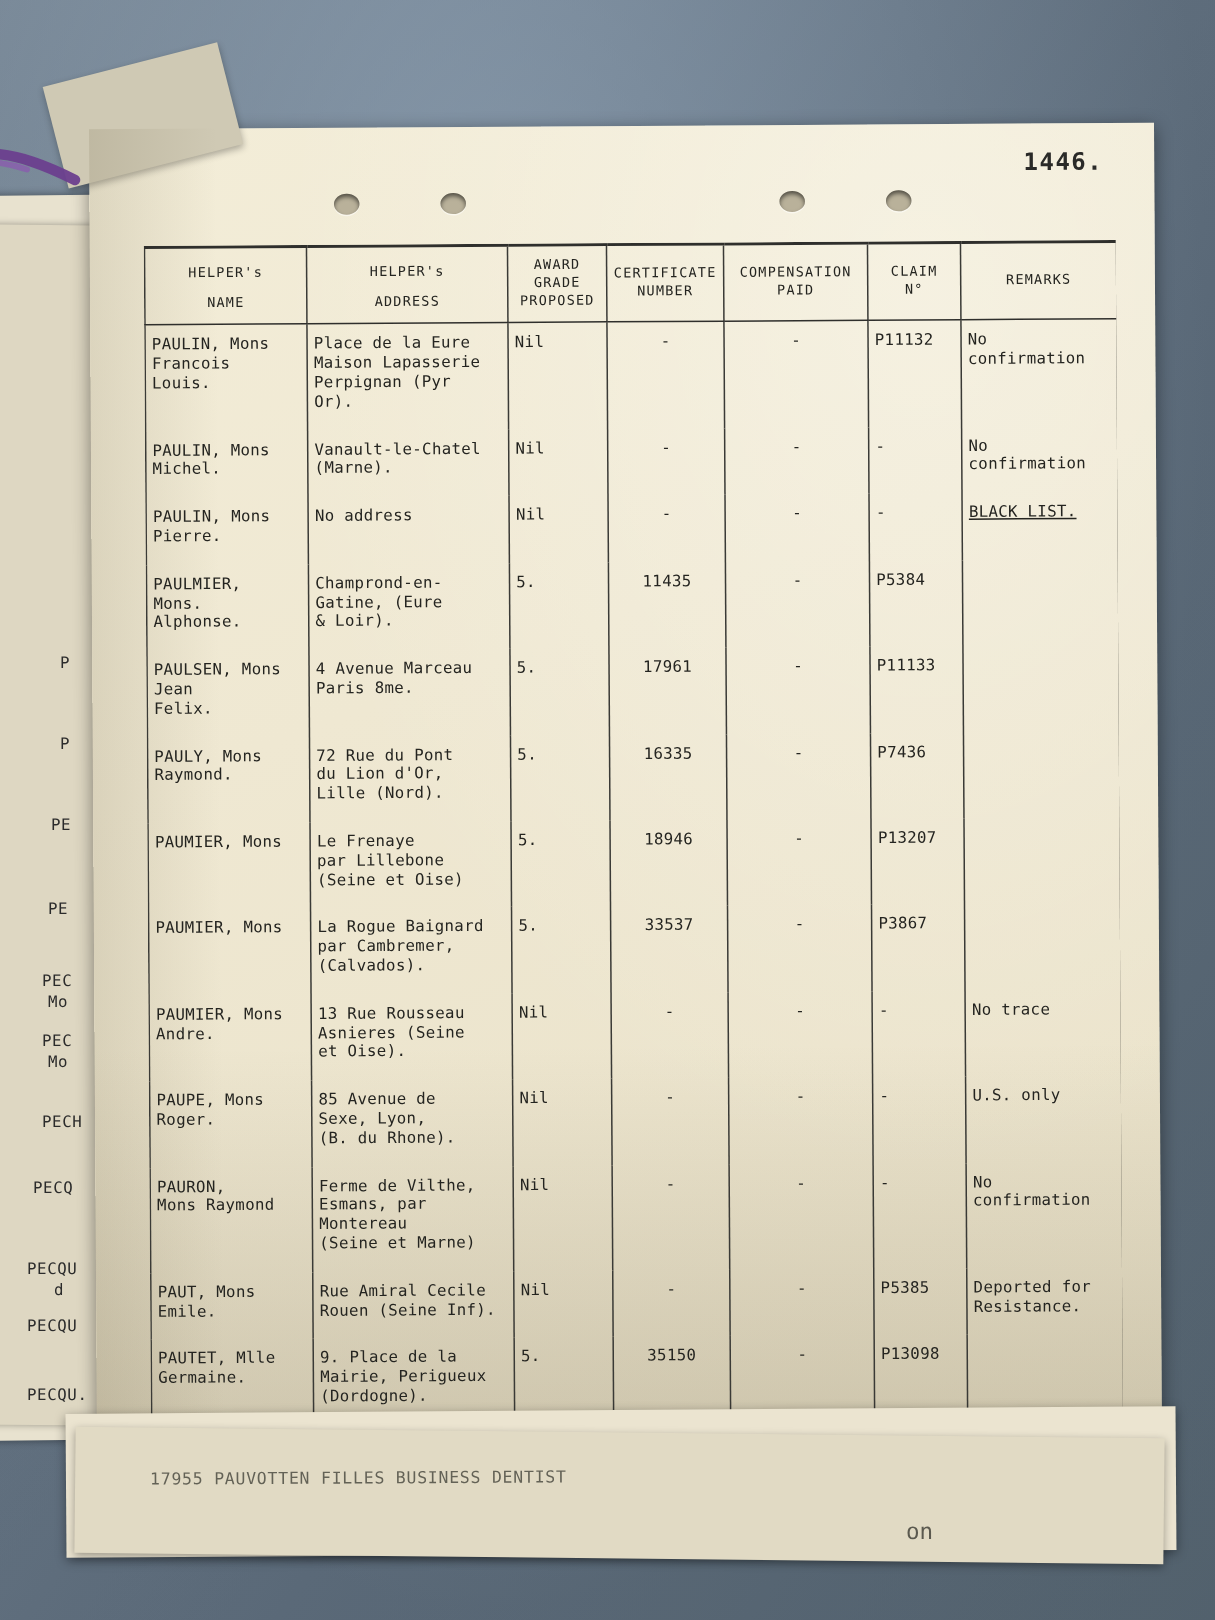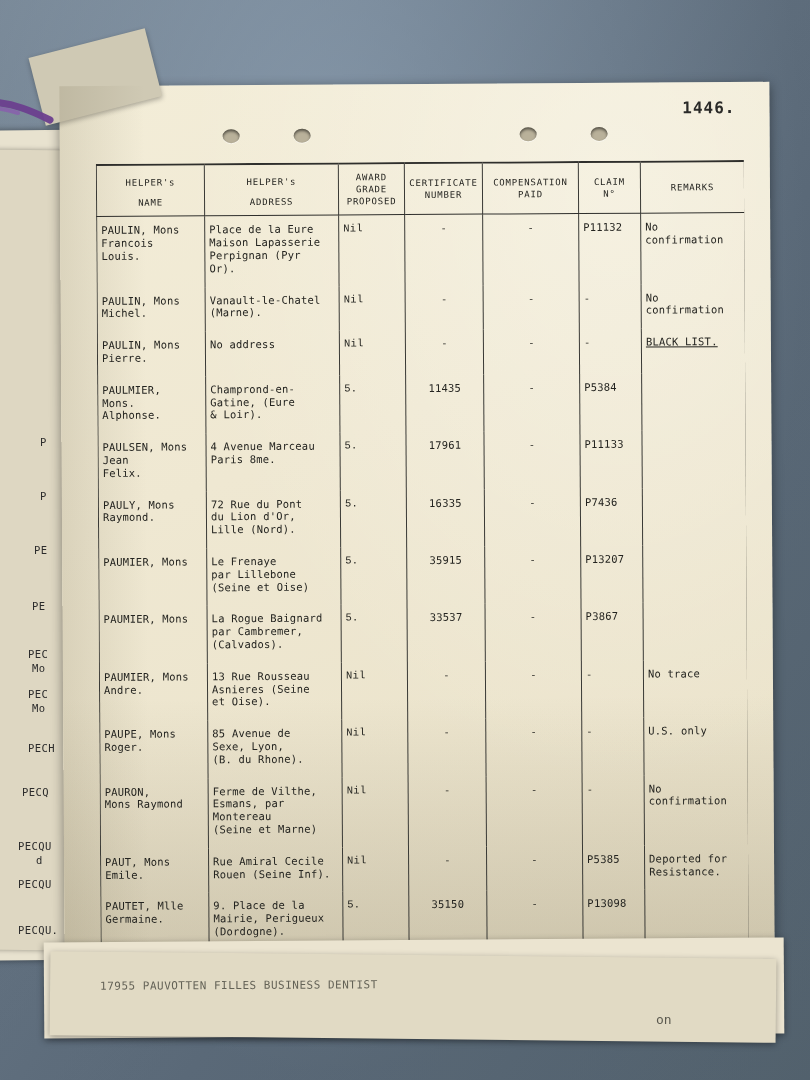--- a/index.html
+++ b/index.html
@@ -77,22 +77,22 @@
     width: 660px;
     font-size: 11px;
     color: #3a3a32;
     letter-spacing: 0.5px;
     white-space: nowrap;
     opacity: 0.75;
     transform: rotate(-0.3deg);
   }
   .under-row2 {
     position: absolute;
-    left: 656px; top: 1012px;
-    font-size: 13px;
+    left: 604px; top: 1012px;
+    font-size: 15px;
     color: #3a3a32;
     opacity: 0.8;
   }
 
   
   .page {
     position: absolute;
     left: 62px;
     top: 84px;
     width: 710px;
@@ -201,21 +201,21 @@
   }
   table.ledger thead th .l1 { display: block; }
   table.ledger thead th .l2 { display: block; }
   table.ledger thead th .l3 { display: block; }
 
   table.ledger tbody td { border-bottom: none; }
   table.ledger tbody tr td { padding-top: 7px; padding-bottom: 12px; }
 
   td.name     { text-align: left; white-space: pre-line; }
   td.addr     { text-align: left; white-space: pre-line; }
-  td.grade    { text-align: left; padding-left: 8px; font-family: Liberation Mono, monospace; }
+  td.grade    { text-align: left; padding-left: 8px; }
   td.cert     { text-align: center; }
   td.comp     { text-align: center; }
   td.claim    { text-align: left; padding-left: 7px; margin-left: 16px; }
   td.remarks  { text-align: left; white-space: pre-line; padding-left: 5px; }
   .ul { text-decoration: underline; }
 
   
   .table-wrap { overflow: hidden; }
 </style>
 </head>
@@ -366,21 +366,21 @@
             <td class="comp">-</td>
             <td class="claim">P7436</td>
             <td class="remarks"></td>
           </tr>
           <tr>
             <td class="name">PAUMIER, Mons</td>
             <td class="addr">Le Frenaye
 par Lillebone
 (Seine et Oise)</td>
             <td class="grade">5.</td>
-            <td class="cert">35915</td>
+            <td class="cert">18946</td>
             <td class="comp">-</td>
             <td class="claim">P13207</td>
             <td class="remarks"></td>
           </tr>
           <tr>
             <td class="name">PAUMIER, Mons</td>
             <td class="addr">La Rogue Baignard
 par Cambremer,
 (Calvados).</td>
             <td class="grade">5.</td>

